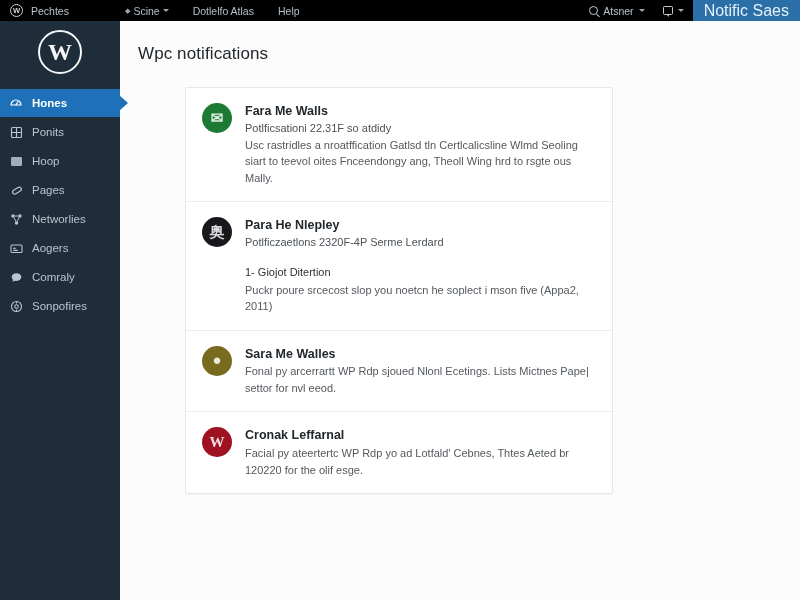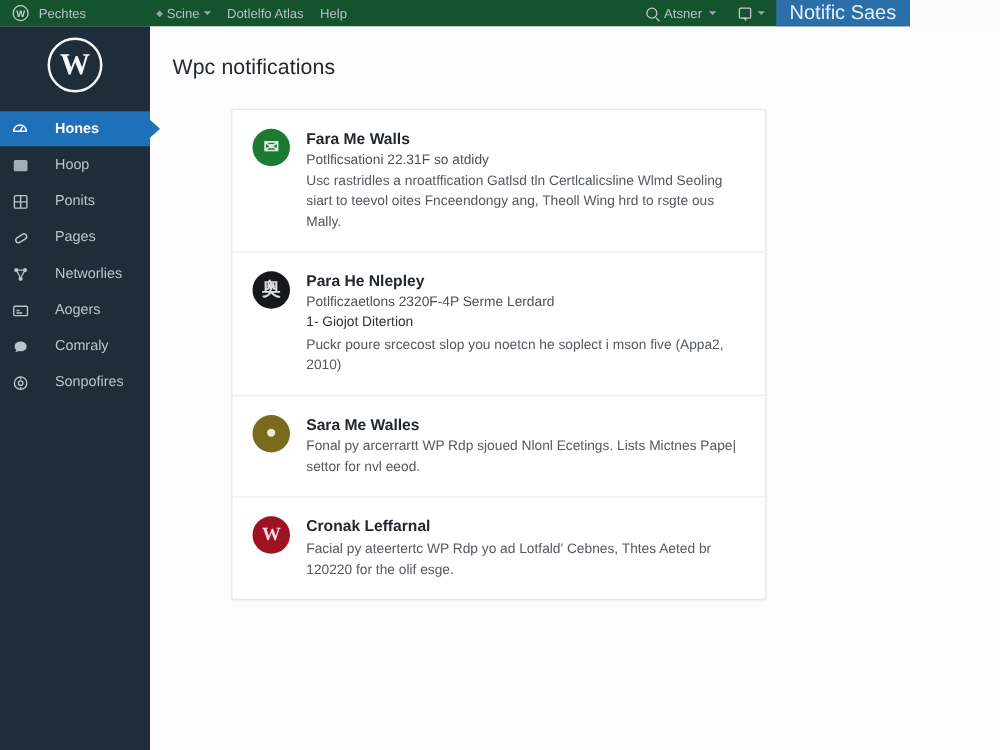--- a/index.html
+++ b/index.html
@@ -15,23 +15,23 @@
     background: #fbfbfb;
     color: #1d2327;
     font-size: 13px;
     position: relative;
   }
 
   
   .adminbar {
     position: absolute;
     top: 0; left: 0;
-    width: 728px;
+    width: 800px;
     height: 21px;
-    background: #14532d;
+    background: #000000;
     display: flex;
     align-items: center;
     color: #b9c3cd;
     font-size: 10.5px;
     z-index: 40;
   }
   .ab-left {
     display: flex;
     align-items: center;
     width: 120px;
@@ -51,21 +51,21 @@
     left: 50%; top: 50%;
     transform: translate(-50%,-50%);
     font-size: 7.5px;
     font-weight: 700;
     color: #c8d0d8;
     line-height: 1;
   }
   .ab-menu {
     display: flex;
     align-items: center;
-    gap: 13px;
+    gap: 24px;
     margin-left: 5px;
   }
   .ab-item {
     display: flex;
     align-items: center;
     gap: 3px;
     white-space: nowrap;
     color: #b4bfca;
   }
   .ab-bullet {
@@ -173,21 +173,21 @@
     font-weight: 700;
     color: #f4f6f7;
     line-height: 1;
   }
 
   .nav { margin-top: 6px; }
   .nav-item {
     position: relative;
     display: flex;
     align-items: center;
-    gap: 21px;
+    gap: 9px;
     height: 28px;
     padding-left: 9px;
     color: #b9c4ce;
     font-size: 11.5px;
     white-space: nowrap;
     margin-bottom: 1px;
   }
   .nav-item.active {
     background: #1e70b8;
     color: #ffffff;
@@ -272,20 +272,21 @@
   }
   .notif-meta {
     font-size: 11px;
     color: #4c5258;
     line-height: 1.45;
     margin-top: 1px;
   }
   .notif-subhead {
     font-size: 11px;
     color: #2d3237;
+    margin-top: 14px;
     line-height: 1.4;
   }
   .notif-text {
     font-size: 11px;
     color: #54595e;
     line-height: 1.5;
     margin-top: 0;
   }
   .notif-text.tight { margin-top: 1px; }
 </style>
@@ -338,35 +339,35 @@
         <svg width="14" height="14" viewBox="0 0 14 14" fill="none" stroke="currentColor" stroke-width="1.2">
           <path d="M2 9a5 5 0 0110 0z"></path>
             <path d="M7 9L9 5.5"></path>
         </svg>
       </span>
       <span>Hones</span>
     </div>
 
     <div class="nav-item">
       <span class="nav-ico">
+        <svg width="13" height="13" viewBox="0 0 13 13" fill="none" stroke="currentColor" stroke-width="1.1">
+          <rect x="1.5" y="1.5" width="10" height="10" rx="1"></rect>
+            <path d="M1.5 6.5h10M6.5 1.5v10"></path>
+        </svg>
+      </span>
+      <span>Ponits</span>
+    </div>
+
+    <div class="nav-item">
+      <span class="nav-ico">
         <svg width="13" height="13" viewBox="0 0 13 13">
             <rect x="1" y="2" width="11" height="9" rx="1.2" fill="currentColor" opacity=".85"></rect>
           </svg>
       </span>
       <span>Hoop</span>
-    </div>
-
-    <div class="nav-item">
-      <span class="nav-ico">
-        <svg width="13" height="13" viewBox="0 0 13 13" fill="none" stroke="currentColor" stroke-width="1.1">
-          <rect x="1.5" y="1.5" width="10" height="10" rx="1"></rect>
-            <path d="M1.5 6.5h10M6.5 1.5v10"></path>
-        </svg>
-      </span>
-      <span>Ponits</span>
     </div>
 
     <div class="nav-item">
       <span class="nav-ico">
         <svg width="13" height="13" viewBox="0 0 13 13" fill="none" stroke="currentColor" stroke-width="1.2">
           <rect x="2.2" y="4.6" width="9.5" height="4.2" rx="2.1" transform="rotate(-32 6.9 6.7)"></rect>
         </svg>
       </span>
       <span>Pages</span>
     </div>
@@ -436,21 +437,21 @@
     </div>
 
     <div class="notif">
       <div class="avatar" style="background: rgb(22, 24, 27);">
         <span>奥</span>
       </div>
       <div class="notif-body">
         <div class="notif-title">Para He Nlepley</div>
         <div class="notif-meta">Potlficzaetlons 2320F-4P Serme Lerdard</div>
         <div class="notif-subhead">1- Giojot Ditertion</div>
-        <div class="notif-text tight">Puckr poure srcecost slop you noetcn he soplect i mson five (Appa2, 2010)</div>
+        <div class="notif-text tight">Puckr poure srcecost slop you noetcn he soplect i mson five (Appa2, 2011)</div>
       </div>
     </div>
 
     <div class="notif">
       <div class="avatar" style="background: rgb(120, 107, 30);">
         <span>●</span>
       </div>
       <div class="notif-body">
         <div class="notif-title">Sara Me Walles</div>
         <div class="notif-text tight">Fonal py arcerrartt WP Rdp sjoued Nlonl Ecetings. Lists Mictnes Pape| settor for nvl eeod.</div>

